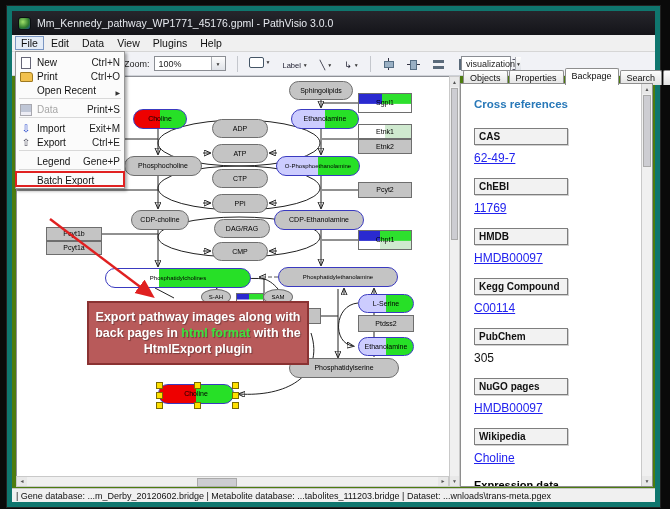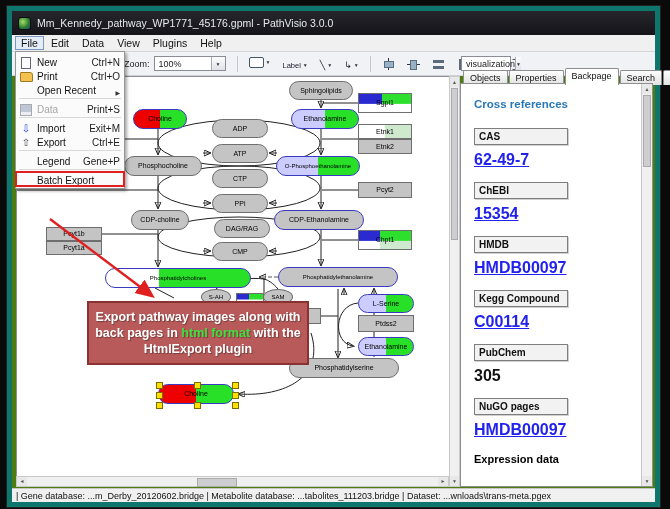--- a/index.html
+++ b/index.html
@@ -77,21 +77,21 @@
   .tabs{position:absolute;left:451px;top:57px;font-size:9px;white-space:nowrap;}
   .tab{display:inline-block;padding:2px 6px 2px;border:1px solid #8e8e8e;border-bottom:none;border-radius:2px 2px 0 0;
        background:linear-gradient(#fdfdfd,#e2e2e2);position:relative;top:2px;margin-right:1px;color:#111;}
   .tab.active{background:#fff;top:0;padding-bottom:4px;z-index:5;}
   .sidepanel{position:absolute;left:448px;top:72px;width:193px;height:404px;background:#fff;border:1px solid #8e8e8e;box-sizing:border-box;z-index:4;}
   .side-content{position:absolute;left:0;top:0;right:11px;bottom:0;padding:14px 6px 6px 13px;overflow:hidden;}
   .xhdg{font-size:11.5px;font-weight:bold;color:#2878b8;margin-bottom:18px;}
   .xsec{margin-bottom:13px;}
   .xhead{width:84px;border:1px solid #7e7e7e;background:#f2f2f2;font-size:10px;font-weight:bold;color:#111;
          padding:2px 4px;margin-bottom:6px;box-shadow:1px 1px 0 #d0d0d0;}
-  .xval{font-size:16px;font-weight:bold;color:#111;margin-bottom:4px;}
+  .xval{font-size:12px;font-weight:normal;color:#111;margin-bottom:4px;}
   .xval.link{color:#2222ee;text-decoration:underline;cursor:pointer;}
   .xfoot{font-size:11px;font-weight:bold;color:#000;margin-top:14px;}
   .side-sb{position:absolute;right:0;top:0;width:11px;height:100%;background:#f0f0f0;border-left:1px solid #c9c9c9;box-sizing:border-box;}
   
   .splitter{position:absolute;left:437px;top:65px;width:11px;height:411px;background:#f0f0f0;}
   
   .menu-pop{position:absolute;left:3px;top:40px;width:110px;background:#fbfbfb;border:1px solid #979797;
             box-shadow:2px 2px 3px rgba(0,0,0,.35);z-index:70;font-size:10px;padding:2px 0;box-sizing:border-box;}
   .menu-item{display:flex;align-items:flex-end;height:14px;padding:0 4px 0 3px;position:relative;color:#111;}
   .menu-item.disabled .mi-label{color:#a6a6a6;}
@@ -342,37 +342,41 @@
   <div class="sidepanel">
     <div class="side-content">
       <div class="xhdg">Cross references</div>
       <div>
           <div class="xsec">
             <div class="xhead">CAS</div>
             <div class="xval link">62-49-7</div>
           </div>
           <div class="xsec">
             <div class="xhead">ChEBI</div>
-            <div class="xval link">15354</div>
+            <div class="xval link">11769</div>
           </div>
           <div class="xsec">
             <div class="xhead">HMDB</div>
             <div class="xval link">HMDB00097</div>
           </div>
           <div class="xsec">
             <div class="xhead">Kegg Compound</div>
             <div class="xval link">C00114</div>
           </div>
           <div class="xsec">
             <div class="xhead">PubChem</div>
             <div class="xval">305</div>
           </div>
           <div class="xsec">
             <div class="xhead">NuGO pages</div>
             <div class="xval link">HMDB00097</div>
+          </div>
+          <div class="xsec">
+            <div class="xhead">Wikipedia</div>
+            <div class="xval link">Choline</div>
           </div>
         </div>
       <div class="xfoot">Expression data</div>
     </div>
     <div class="side-sb">
       <div class="sb-arrow" style="top:0;">▲</div>
       <div class="sb-thumb" style="top:11px;height:70px;"></div>
       <div class="sb-arrow" style="bottom:0;">▼</div>
     </div>
   </div>

